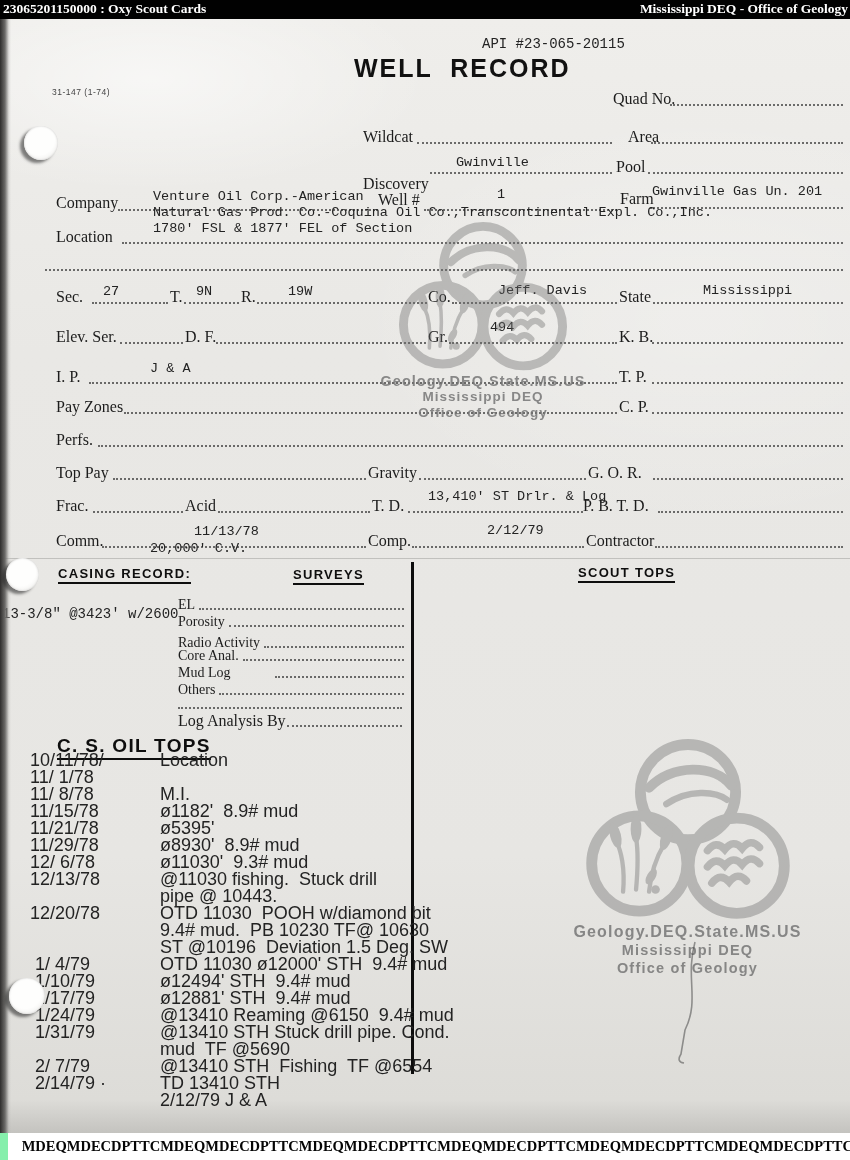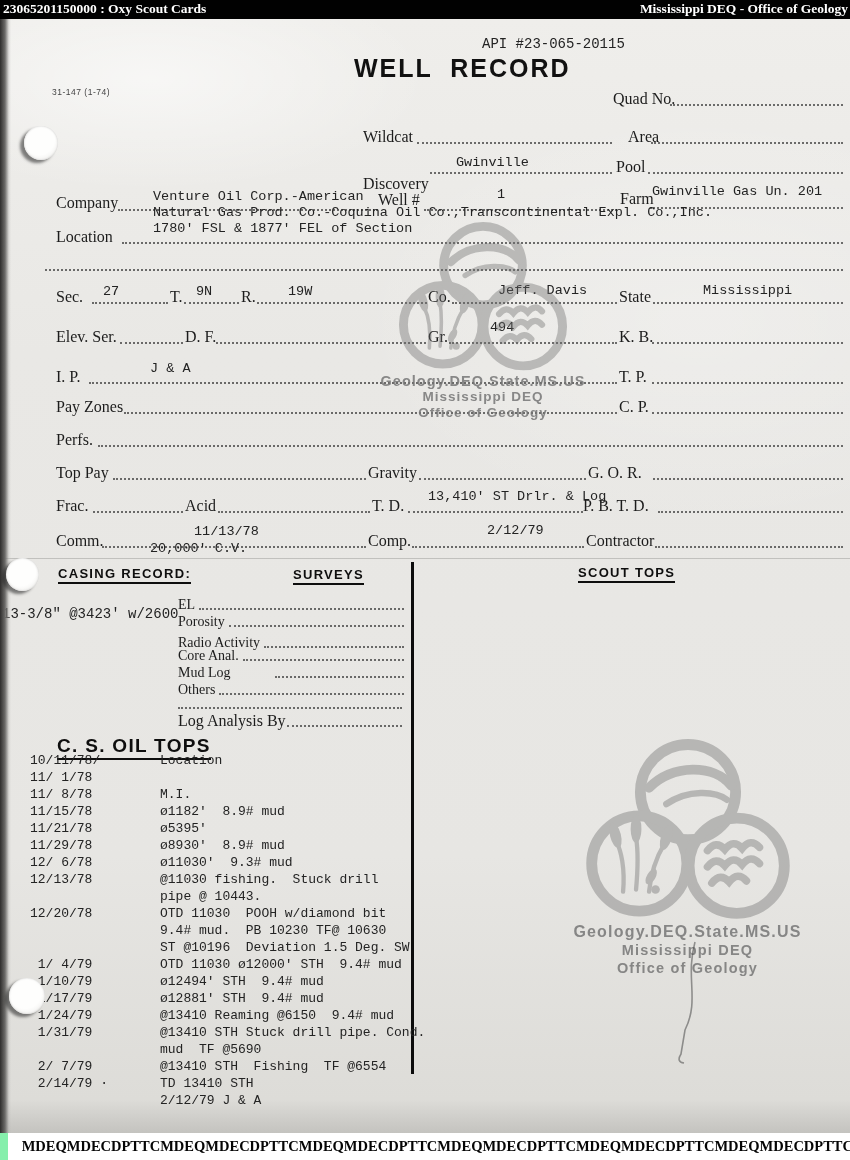--- a/index.html
+++ b/index.html
@@ -33,22 +33,22 @@
       letter-spacing:1.3px;color:#0e0e0e;border-bottom:2.5px solid #0e0e0e;padding-bottom:1px;white-space:nowrap;z-index:2;}
   .title{position:absolute;left:354px;top:54px;font-family:"Liberation Sans",sans-serif;font-weight:bold;
          font-size:25px;letter-spacing:2px;word-spacing:9px;color:#111;z-index:2;}
   .fnum{position:absolute;left:52px;top:87px;font-family:"Liberation Sans",sans-serif;font-size:8.5px;
         letter-spacing:.5px;color:#444;z-index:2;}
   .vline{position:absolute;left:411px;top:562px;width:2.5px;height:512px;background:#0c0c0c;z-index:2;}
   .hline{position:absolute;left:0px;top:558px;width:850px;height:1px;background:rgba(120,120,118,.35);z-index:1;}
   .srow{position:absolute;left:178px;width:226px;height:17px;display:flex;align-items:flex-end;z-index:2;}
   .srow .slbl{font-family:"Liberation Serif",serif;font-size:14px;color:#1c1c1c;white-space:nowrap;}
   .srow .dlead{flex:1;border-bottom:2px dotted rgba(40,40,40,.66);margin:0 0 3px 4px;}
-  .otlist{position:absolute;left:30px;top:752px;width:430px;font-family:Liberation Mono, monospace;
-          font-size:13px;line-height:17px;color:#232323;z-index:3;}
+  .otlist{position:absolute;left:30px;top:752px;width:430px;font-family:Liberation Sans, sans-serif;
+          font-size:18px;line-height:17px;color:#232323;z-index:3;}
   .orow{display:flex;}
   .ot-date{width:130px;flex:none;white-space:pre;}
   .ot-text{white-space:pre;}
   
   .wm{position:absolute;z-index:6;pointer-events:none;text-align:center;}
   .wm svg{display:block;margin:0 auto;opacity:.40;}
   .wm .wtxt{font-family:"Liberation Sans",sans-serif;font-weight:bold;color:rgba(118,118,118,.85);}
   .wm1{left:378px;top:221px;width:210px;}
   .wm1 .l1{font-size:14.5px;letter-spacing:1px;line-height:16px;}
   .wm1 .l2,.wm1 .l3{font-size:13.5px;letter-spacing:1px;line-height:16px;}

